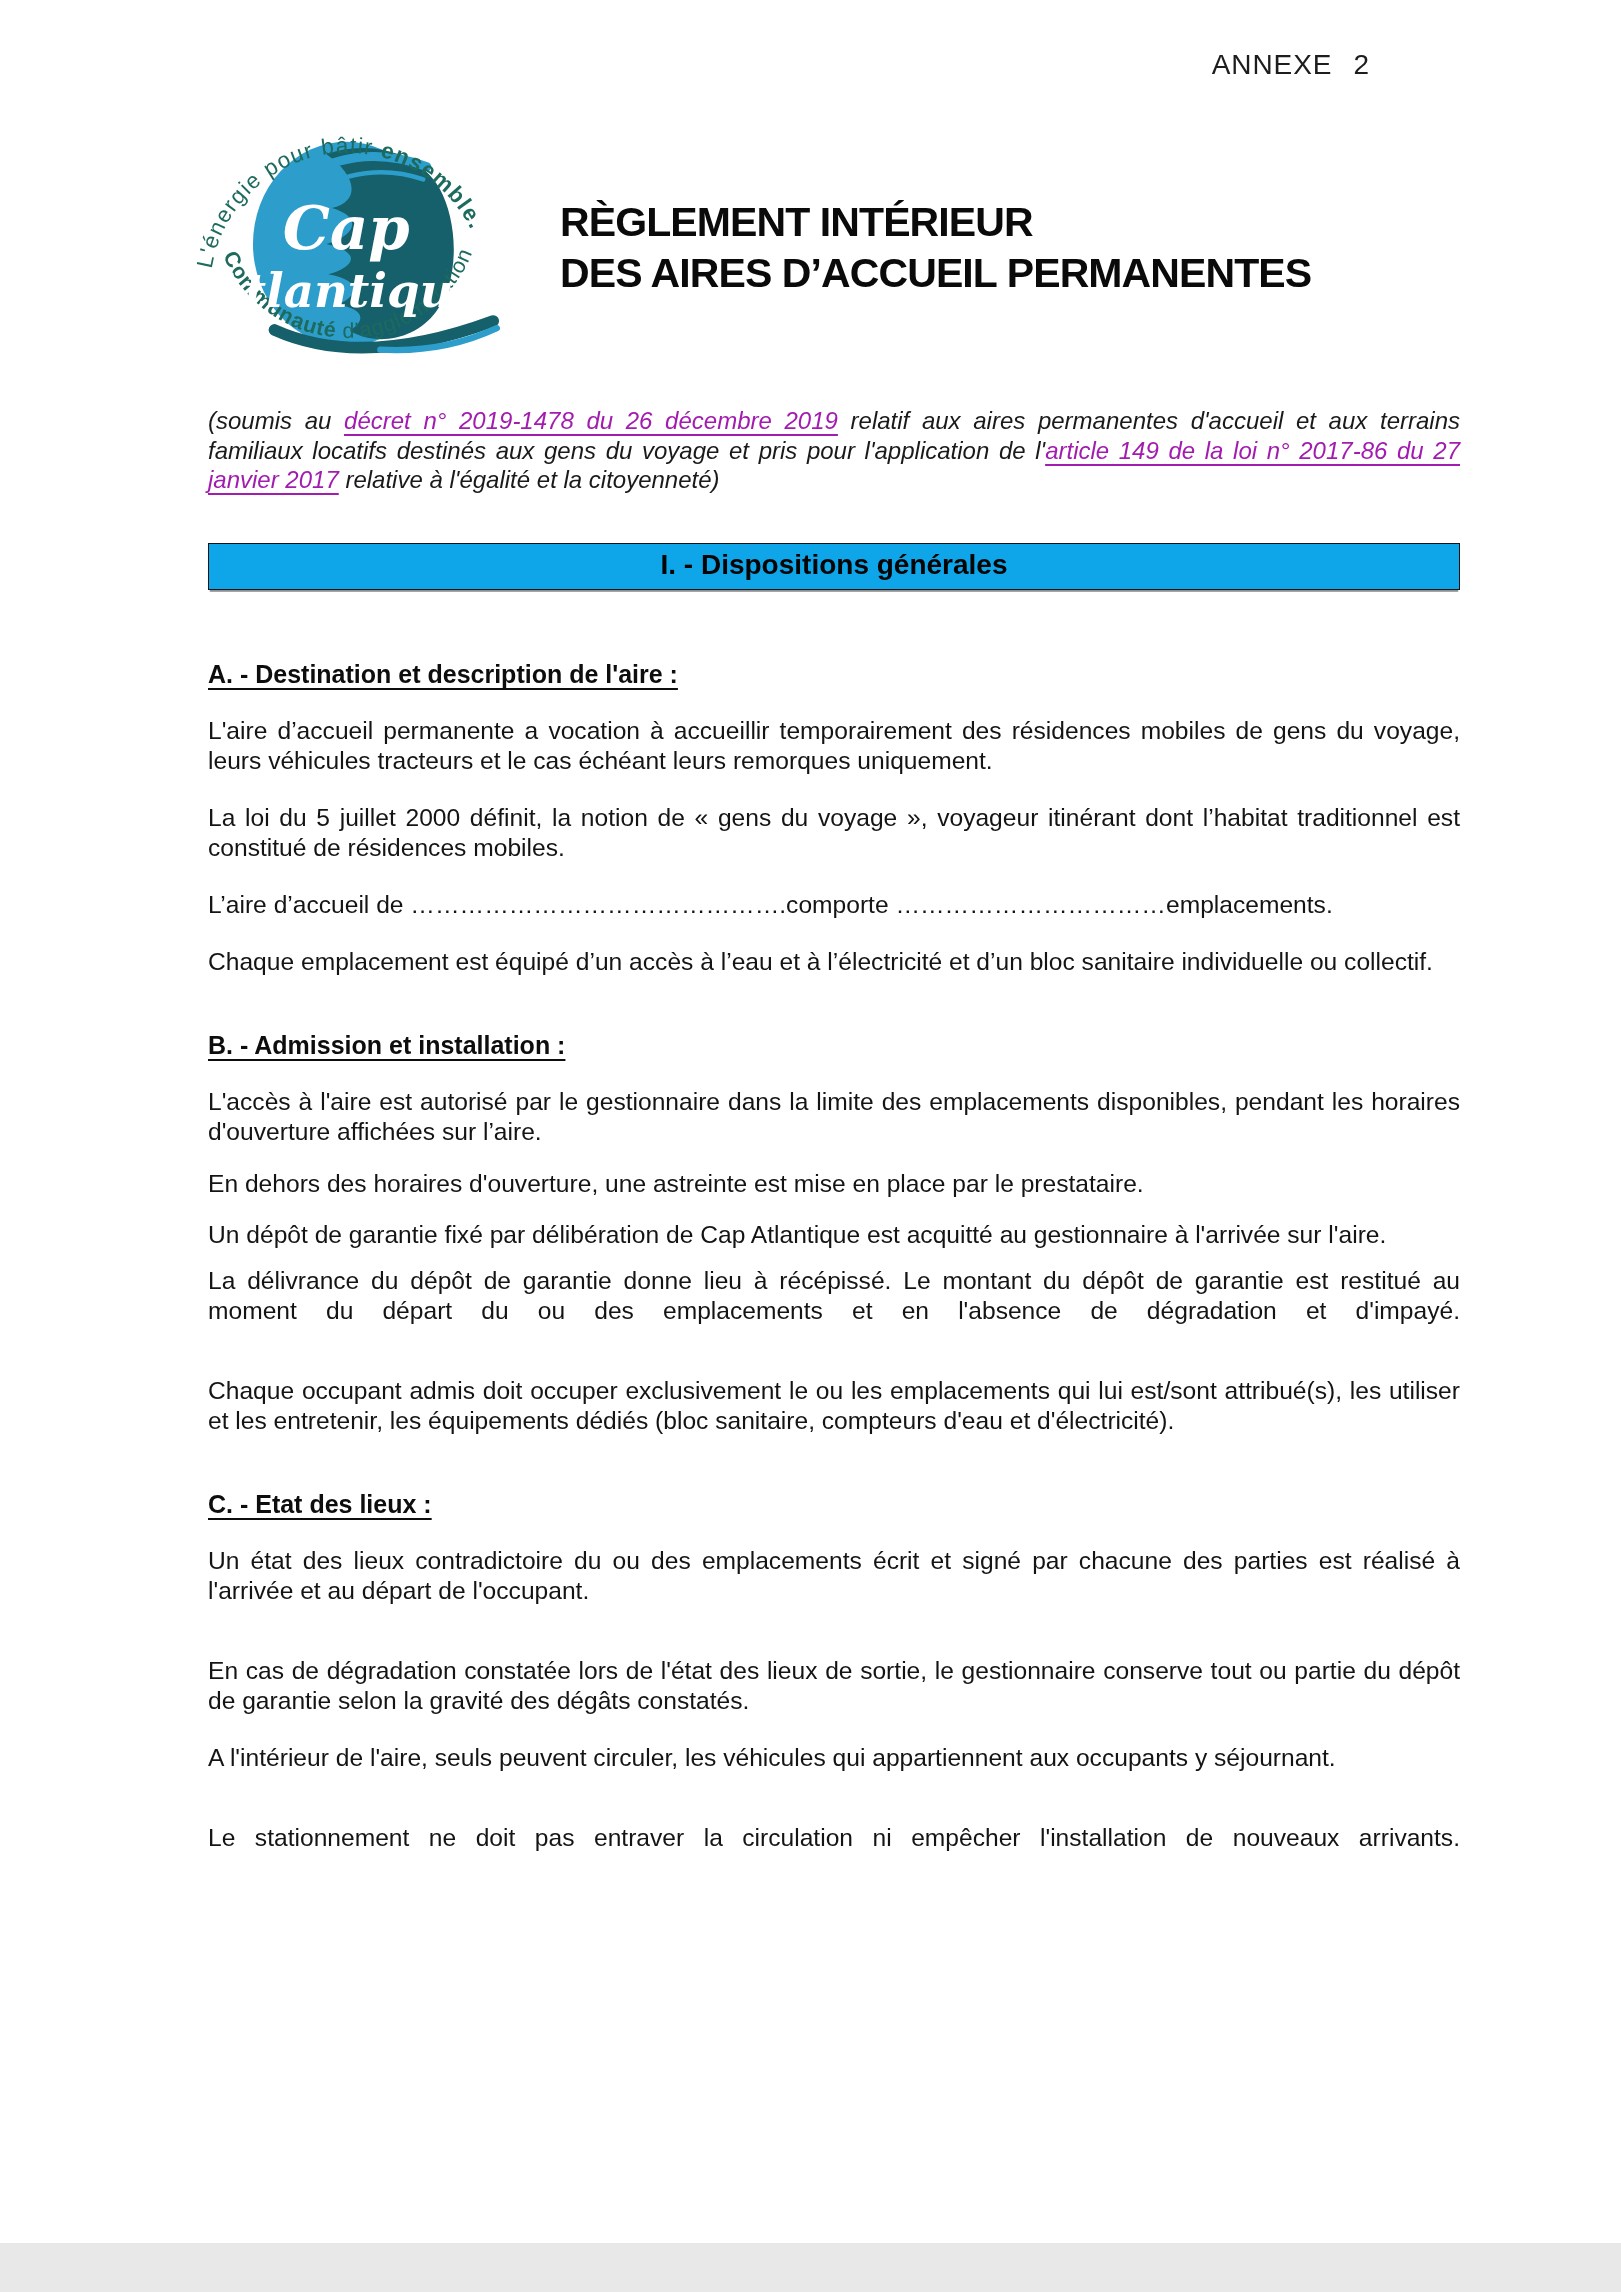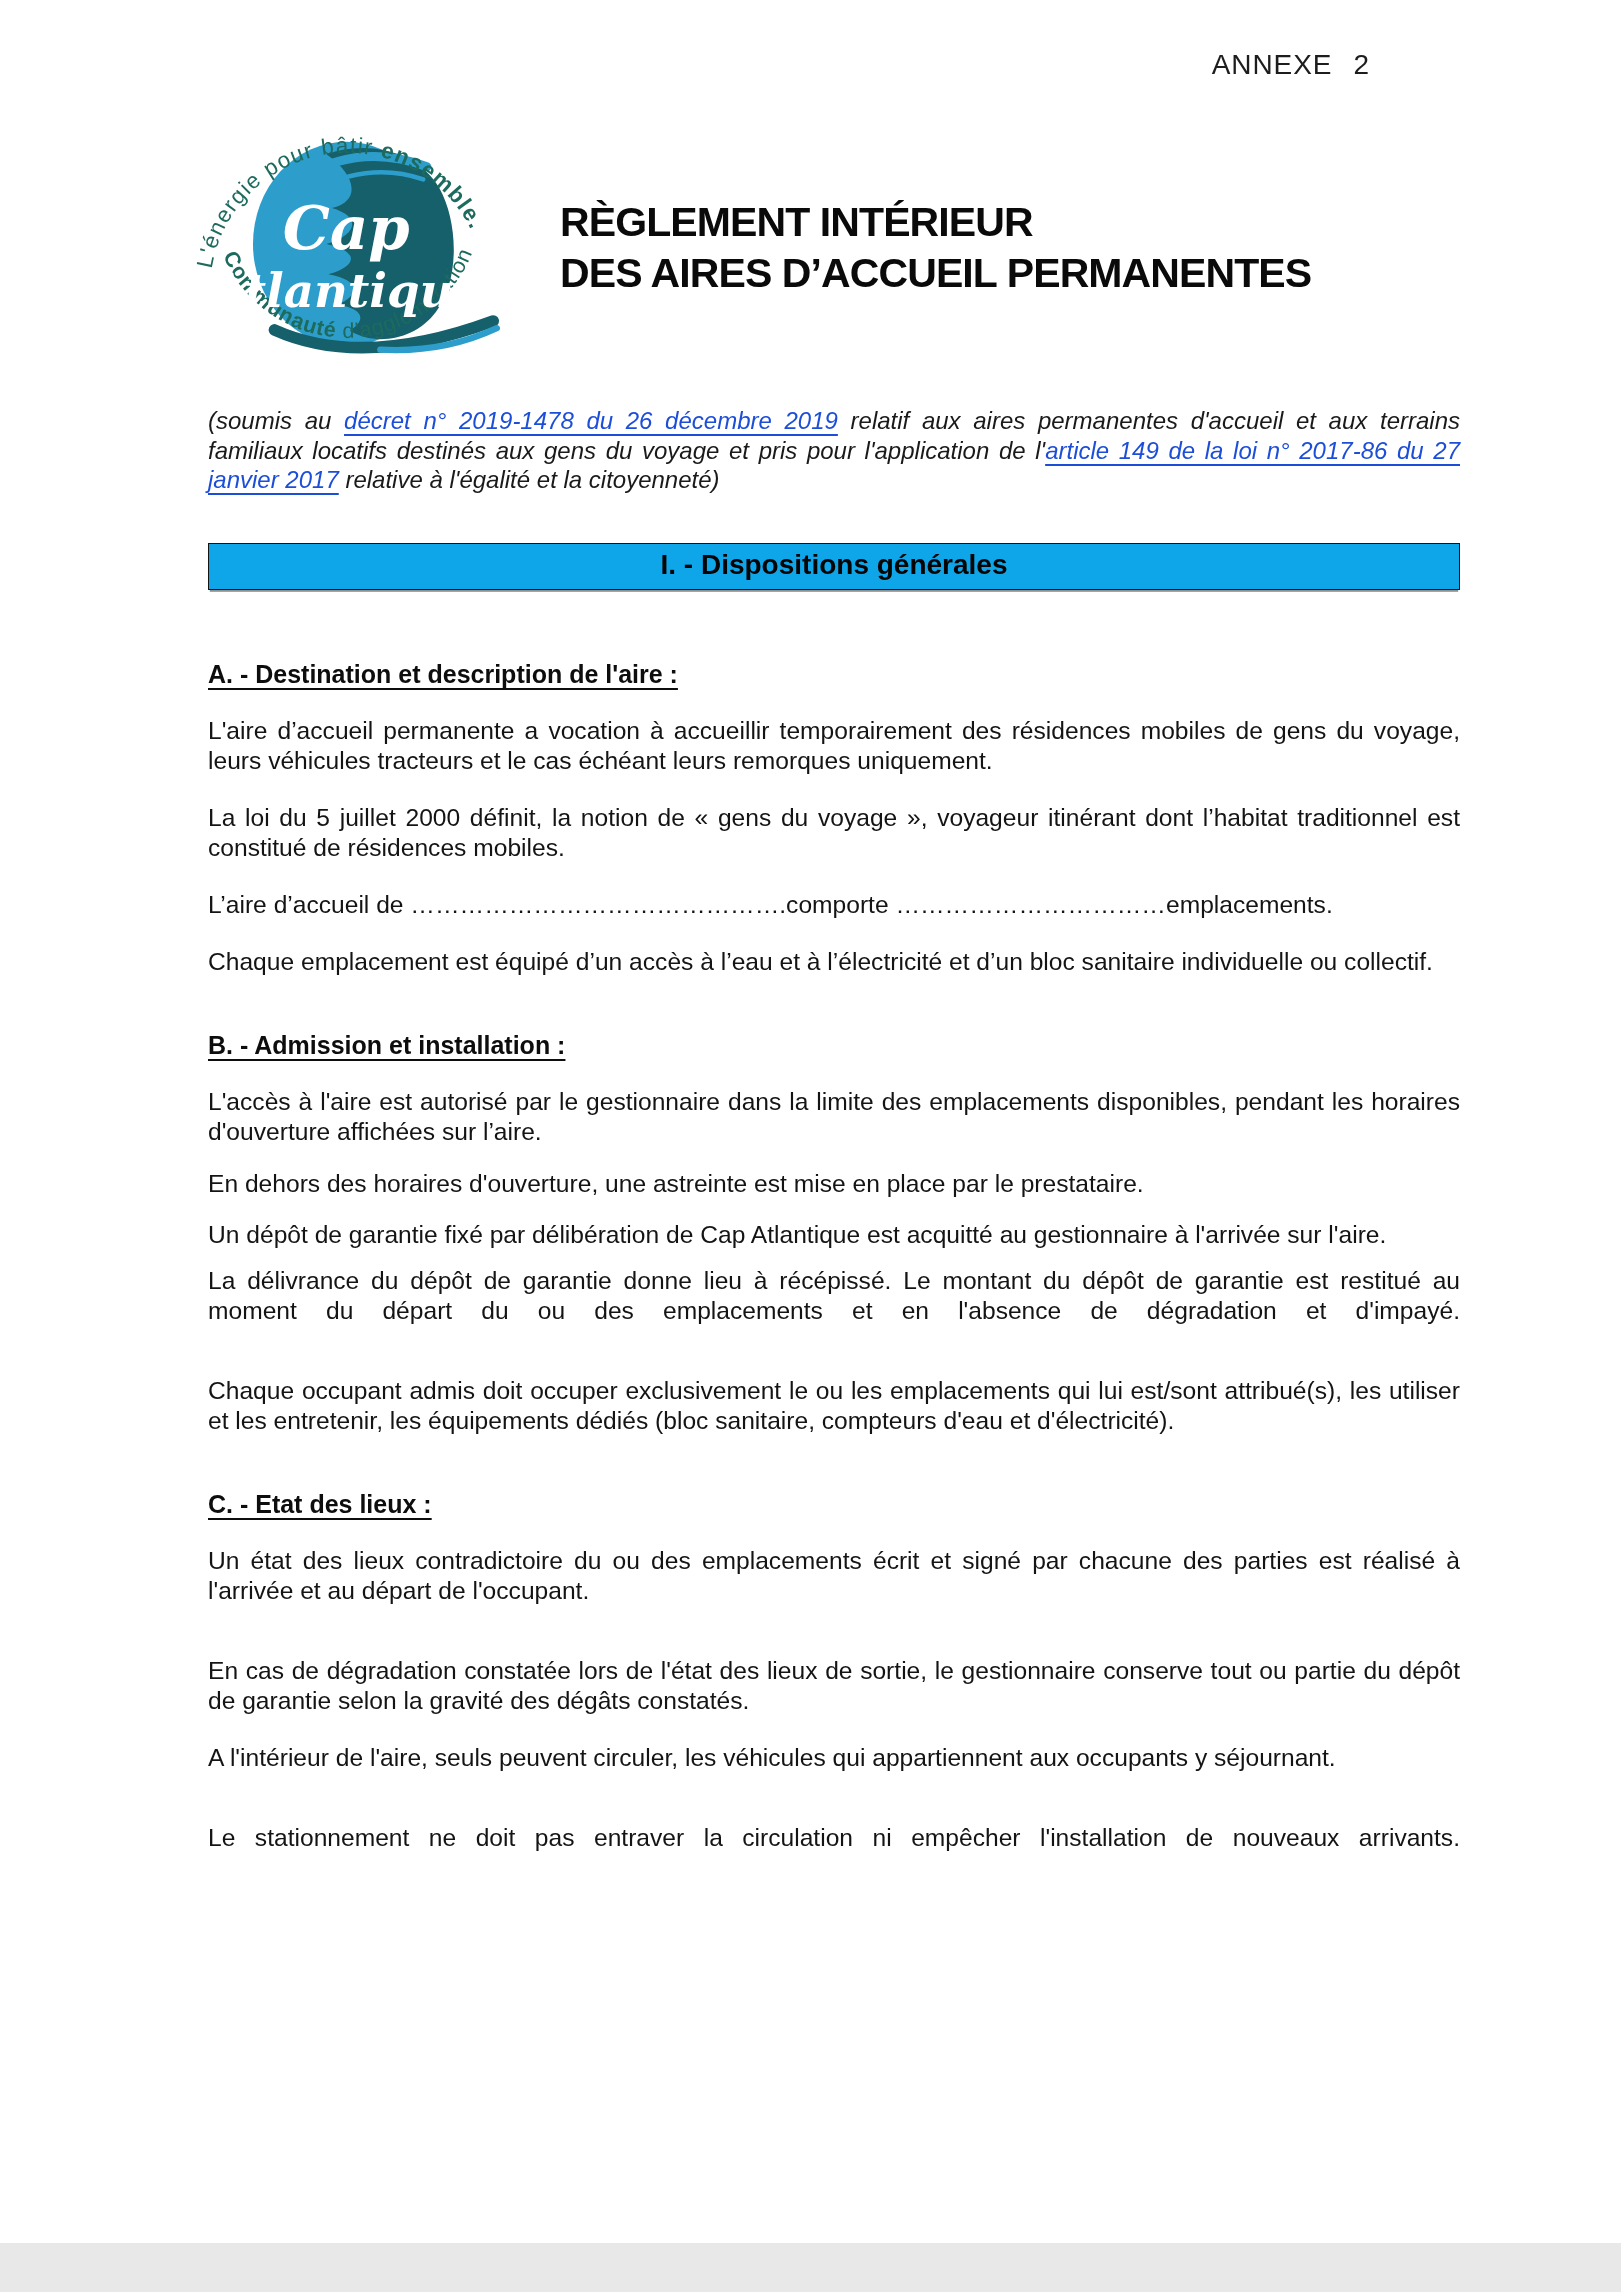--- a/index.html
+++ b/index.html
@@ -37,21 +37,21 @@
   
   .intro{
     margin:24px 0 0 0;
     font-style:italic;
     font-size:24px;
     line-height:29.6px;
     text-align:justify;
     color:#1a1a1a;
   }
   .doc-link{
-    color:#1d4ed8;
+    color:#a21caf;
     text-decoration:underline;
     text-decoration-thickness:1.8px;
     text-underline-offset:4.5px;
     cursor:pointer;
   }
   
   .section-banner{
     margin-top:48px;
     background:#0ea5e9;
     border:1.8px solid #141414;

